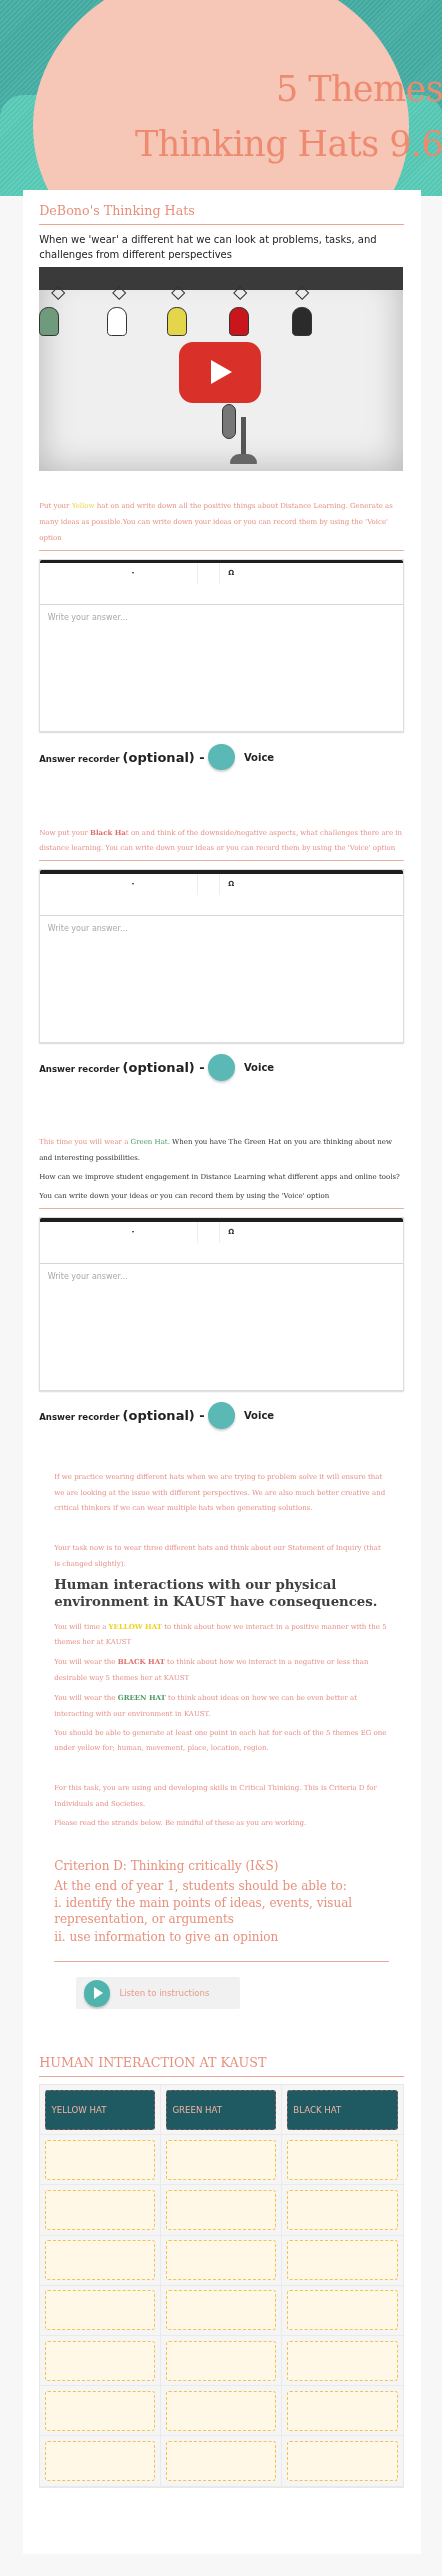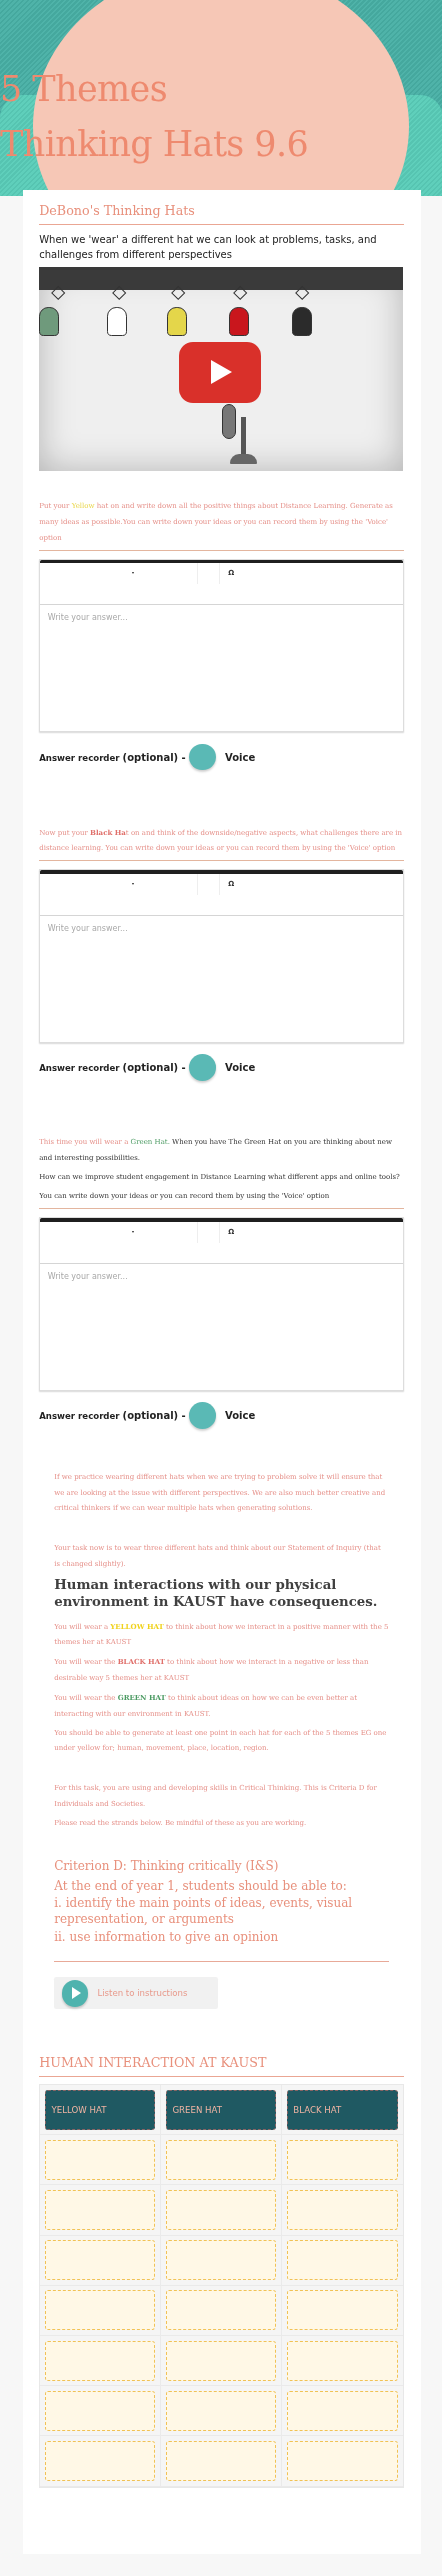--- a/index.html
+++ b/index.html
@@ -13,21 +13,21 @@
   .hero .hills {
     position: absolute; left: 0; right: 0; top: 95px; bottom: 0;
     background: repeating-linear-gradient(135deg, #5fcfbb 0 1.7px, #56c4b1 1.7px 3.5px);
     border-top-left-radius: 23px; border-top-right-radius: 23px;
   }
   .hero .sun {
     position: absolute; left: 33px; top: -35px; width: 376px; height: 323px;
     border-radius: 50%; background: #f6c7b6;
   }
   .hero h1 {
-    position: absolute; left: 0; right: 0; top: 62px; text-align: left;
+    position: absolute; left: 0; right: 0; top: 62px; text-align: right;
     font-family: "DejaVu Serif", serif; font-weight: normal;
     color: #ee8a6f; font-size: 35px; line-height: 55px; letter-spacing: -0.6px;
   }
 
   .card {
     position: relative; width: 398px; margin: -5.8px auto 0; background: #fff;
     padding: 12.7px 16.7px 28px; min-height: 2364px;
   }
   .sec-title {
     font-family: "DejaVu Serif", serif; color: #e8907c; font-size: 12.7px; font-weight: normal;
@@ -73,32 +73,32 @@
   .editor .tb-btn { width: 22px; height: 21px; border-right: 0.6px solid #eee; cursor: pointer; }
   .editor .tb-omega { width: 23px; height: 21px; font-family: "DejaVu Sans", sans-serif; font-weight: bold; font-size: 7px; line-height: 21px; padding-left: 8px; cursor: pointer; }
   .editor textarea {
     display: block; width: 100%; height: 126px; border: none; resize: none; outline: none;
     padding: 8px 7.5px; font-family: "DejaVu Sans", sans-serif; font-size: 8px; color: #333;
   }
   .editor textarea::placeholder { color: #a8a8a8; }
 
   .recorder { display: flex; align-items: center; margin-top: 10.4px; height: 29px; }
   .recorder .lbl { font-family: "DejaVu Sans", sans-serif; font-weight: bold; font-size: 8.6px; color: #222; }
-  .recorder .opt { font-size: 10px; }
+  .recorder .opt { font-size: 13px; }
   .recorder .mic { width: 26.5px; height: 26.5px; border-radius: 50%; background: #5ab9b5; margin: 0 9.2px 0 3.5px; box-shadow: 0 1.7px 2.3px rgba(0,0,0,.2); cursor: pointer; }
   .recorder .voice { font-family: "DejaVu Sans", sans-serif; font-weight: bold; font-size: 10px; color: #222; }
 
   .inner { padding: 0 15px; }
   .statement { font-family: "DejaVu Serif", serif; font-weight: bold; color: #404040; font-size: 13.3px; line-height: 17.3px; margin: 2.3px 0 8px; }
   .criterion { font-family: "DejaVu Serif", serif; color: #e8907c; font-size: 12px; line-height: 20px; }
   .criterion.sm { line-height: 15.6px; }
 
   .listen {
     display: inline-flex; align-items: center; margin-top: 15px; width: 164px; height: 32px;
-    background: #f1f1f1; border-radius: 2.3px; padding-left: 7.5px; cursor: pointer;
+    background: #f1f1f1; border-radius: 2.3px; padding-left: 7.5px; cursor: pointer; margin-left: 22px;
   }
   .listen .pbtn { width: 26.5px; height: 26.5px; border-radius: 50%; background: #4fb3ae; position: relative; box-shadow: 0 1.7px 2.3px rgba(0,0,0,.2); }
   .listen .pbtn::after { content: ""; position: absolute; left: 10.4px; top: 7px; border-left: 9.2px solid #fff; border-top: 6.3px solid transparent; border-bottom: 6.3px solid transparent; }
   .listen span { font-family: "DejaVu Sans", sans-serif; color: #e89a8c; font-size: 8.6px; margin-left: 9.2px; }
 
   .grid { margin-top: 7px; border: 0.6px solid #e8e8e8; display: grid; grid-template-columns: 1fr 1fr 1fr; background: #f5f5f5; }
   .grid .cell { padding: 4.6px 4.6px; border-right: 0.6px solid #eaeaea; border-bottom: 0.6px solid #eaeaea; }
   .grid .cell:nth-child(3n) { border-right: none; }
   .grid .head { height: 40px; border-radius: 2.9px; background: #1f5962; border: 1.2px dashed #8a6464; font-family: "DejaVu Sans", sans-serif; color: #f0b4a3; font-size: 8.6px; line-height: 38px; padding-left: 5.8px; }
   .grid .slot { height: 40px; border-radius: 2.9px; background: #fff8e6; border: 1.2px dashed #f1c255; cursor: text; }
@@ -196,21 +196,21 @@
     <span class="voice">Voice</span>
   </div>
 
   <div style="height:40px"></div>
 
   <div class="inner">
     <p class="para">If we practice wearing different hats when we are trying to problem solve it will ensure that we are looking at the issue with different perspectives.  We are also much better creative and critical thinkers if we can wear multiple hats when generating solutions.</p>
     <div style="height:21px"></div>
     <p class="para">Your task now is to wear three different hats and think about our Statement of Inquiry (that is changed slightly).</p>
     <p class="statement">Human interactions with our physical environment in KAUST have consequences.</p>
-    <p class="para"><span>You will wear a </span><span class="yellow" style="font-weight:bold;color:#f0d21c">YELLOW HAT</span><span>  to think about how we interact in a positive manner with the 5 themes her at KAUST</span></p>
+    <p class="para"><span>You will time a </span><span class="yellow" style="font-weight:bold;color:#f0d21c">YELLOW HAT</span><span>  to think about how we interact in a positive manner with the 5 themes her at KAUST</span></p>
     <p class="para"><span>You will wear the </span><span class="black-hat">BLACK HAT</span><span>  to think about how we interact in a negative or less than desirable way 5 themes her at KAUST</span></p>
     <p class="para"><span>You will wear the </span><span class="green" style="font-weight:bold">GREEN HAT</span><span>  to think about ideas on how we can be even better at interacting with our environment in KAUST.</span></p>
     <p class="para">You should be able to generate at least one point in each hat for each of the 5 themes EG one under yellow for; human, movement, place, location, region.</p>
     <div style="height:21px"></div>
     <p class="para">For this task, you are using and developing skills in Critical Thinking. This is Criteria D for Individuals and Societies.</p>
     <p class="para">Please read the strands below. Be mindful of these as you are working.</p>
     <div style="height:21px"></div>
     <p class="criterion">Criterion D: Thinking critically (I&amp;S)</p>
     <p class="criterion">At the end of year 1, students should be able to:</p>
     <p class="criterion sm">i. identify the main points of ideas, events, visual representation, or arguments</p>

